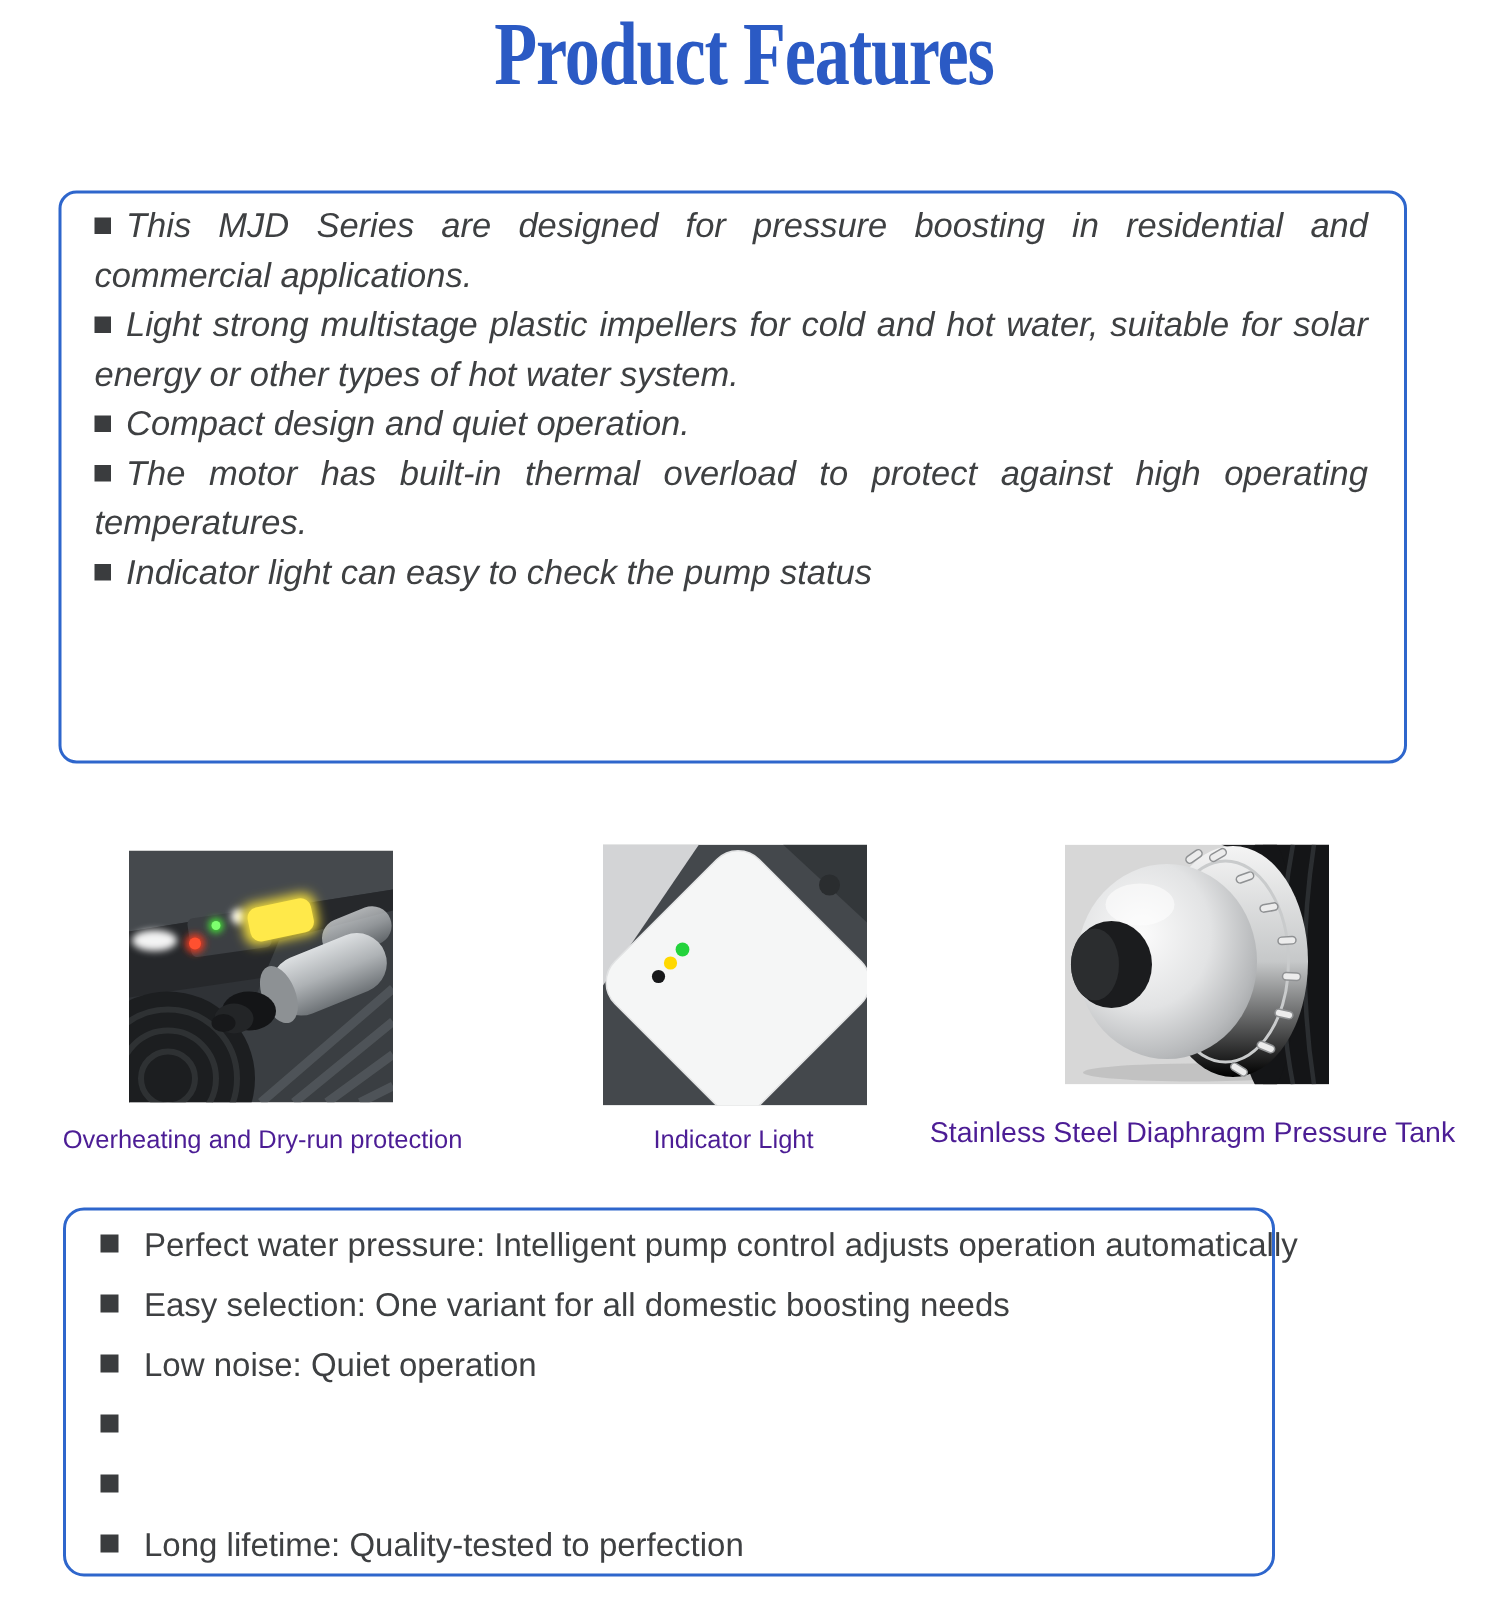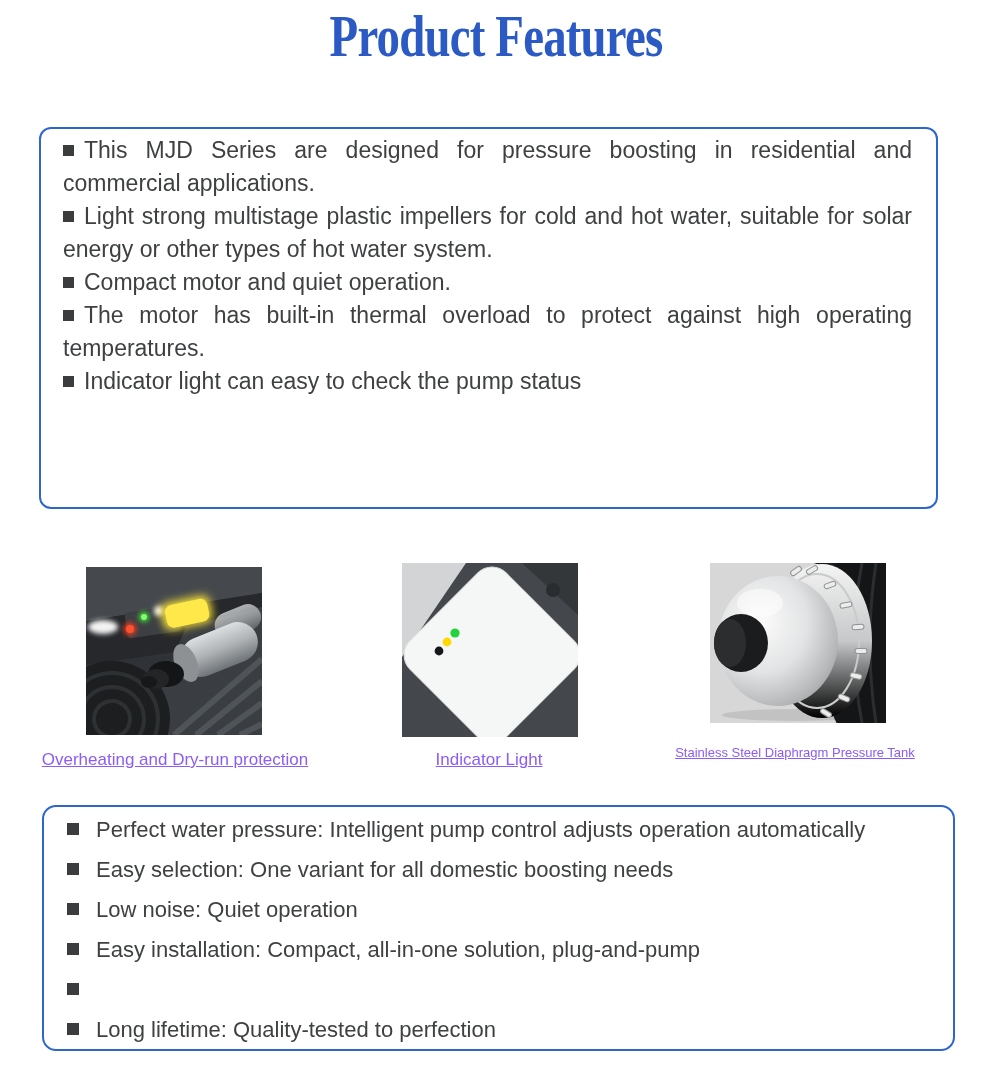--- a/index.html
+++ b/index.html
@@ -32,24 +32,25 @@
     position: absolute;
     box-sizing: border-box;
     border: 2.5px solid #2e66cc;
     background: #ffffff;
   }
   .box.features {
     left: 39px; top: 127px;
     width: 899px; height: 382px;
     border-radius: 12px;
     padding: 5px 24px 0 22px;
+    font-style: italic;
   }
   .box.benefits {
     left: 42px; top: 805px;
-    width: 913px; height: 246px;
+    width: 808px; height: 246px;
     border-radius: 14px;
     padding: 3px 20px 0 23px;
   }
   .f-item {
     margin: 0;
     font-size: 23px;
     line-height: 33px;
     color: #3e4042;
     text-align: justify;
   }
@@ -76,39 +77,38 @@
   }
   .g-img svg { display: block; width: 100%; height: 100%; }
   .img1 { left: 86px;  top: 567px; width: 176px; height: 168px; }
   .img2 { left: 402px; top: 563px; width: 176px; height: 174px; }
   .img3 { left: 710px; top: 563px; width: 176px; height: 160px; }
   .caption {
     position: absolute;
     top: 750px;
     transform: translateX(-50%);
     white-space: nowrap;
-    color: #8b5cf6;
+    color: #4c1d95;
     font-size: 17px;
-    text-decoration: underline;
   }
   .c1 { left: 175px; }
   .c2 { left: 489px; text-align: right; }
-  .c3 { left: 795px; top: 745px; font-size: 13px; }
+  .c3 { left: 795px; top: 745px; font-size: 19px; }
 </style>
 </head>
 <body>
 
 <div class="page">
 
   <h1 class="title">Product Features</h1>
 
   <section class="box features">
     <p class="f-item"><span class="bullet"></span><span>This MJD Series are designed for pressure boosting in residential and commercial applications.</span></p>
     <p class="f-item"><span class="bullet"></span><span>Light strong multistage plastic impellers for cold and hot water, suitable for solar energy or other types of hot water system.</span></p>
-    <p class="f-item"><span class="bullet"></span><span>Compact motor and quiet operation.</span></p>
+    <p class="f-item"><span class="bullet"></span><span>Compact design and quiet operation.</span></p>
     <p class="f-item"><span class="bullet"></span><span>The motor has built-in thermal overload to protect against high operating temperatures.</span></p>
     <p class="f-item"><span class="bullet"></span><span>Indicator light can easy to check the pump status</span></p>
   </section>
 
   <div>
 
     <figure class="g-img img1">
       <svg viewBox="0 0 176 168" xmlns="http://www.w3.org/2000/svg">
         <defs>
           <linearGradient id="silv" x1="0" y1="0" x2="0" y2="1">
@@ -245,18 +245,18 @@
 
     <div class="caption c1">Overheating and Dry-run protection</div>
     <div class="caption c2">Indicator Light</div>
     <div class="caption c3">Stainless Steel Diaphragm Pressure Tank</div>
   </div>
 
   <section class="box benefits">
     <p class="b-item"><span class="bullet"></span><span>Perfect water pressure: Intelligent pump control adjusts operation automatically</span></p>
     <p class="b-item"><span class="bullet"></span><span>Easy selection: One variant for all domestic boosting needs</span></p>
     <p class="b-item"><span class="bullet"></span><span>Low noise: Quiet operation</span></p>
-    <p class="b-item"><span class="bullet"></span><span>Easy installation: Compact, all-in-one solution, plug-and-pump</span></p>
+    <p class="b-item"><span class="bullet"></span></p>
     <p class="b-item"><span class="bullet"></span></p>
     <p class="b-item"><span class="bullet"></span><span>Long lifetime: Quality-tested to perfection</span></p>
   </section>
 
 </div>
 
 </body></html>

